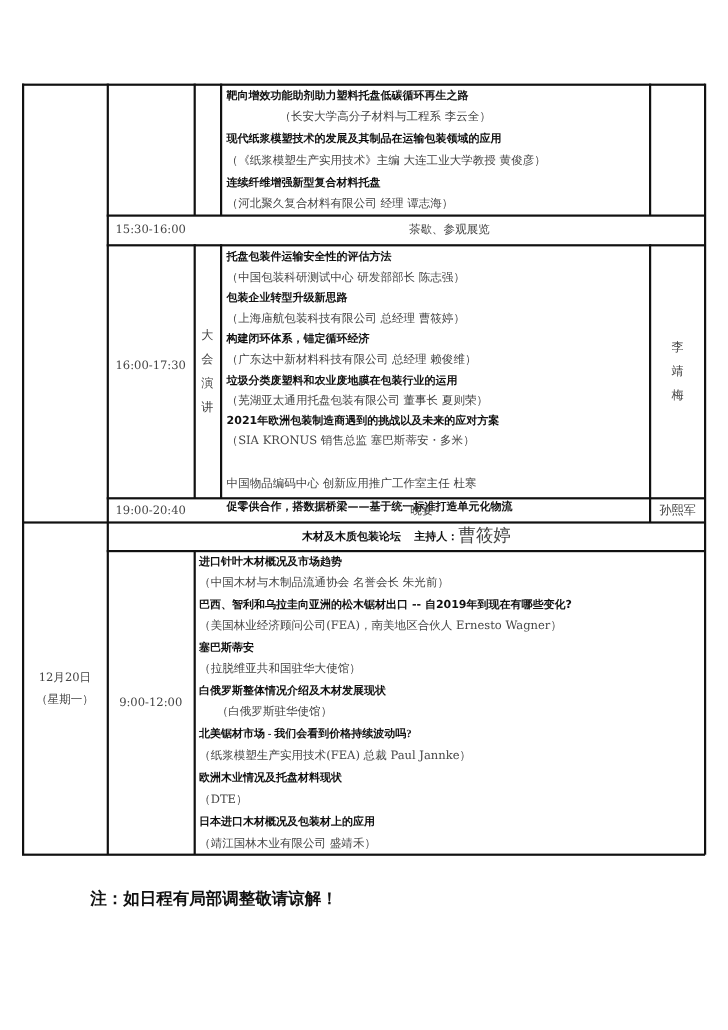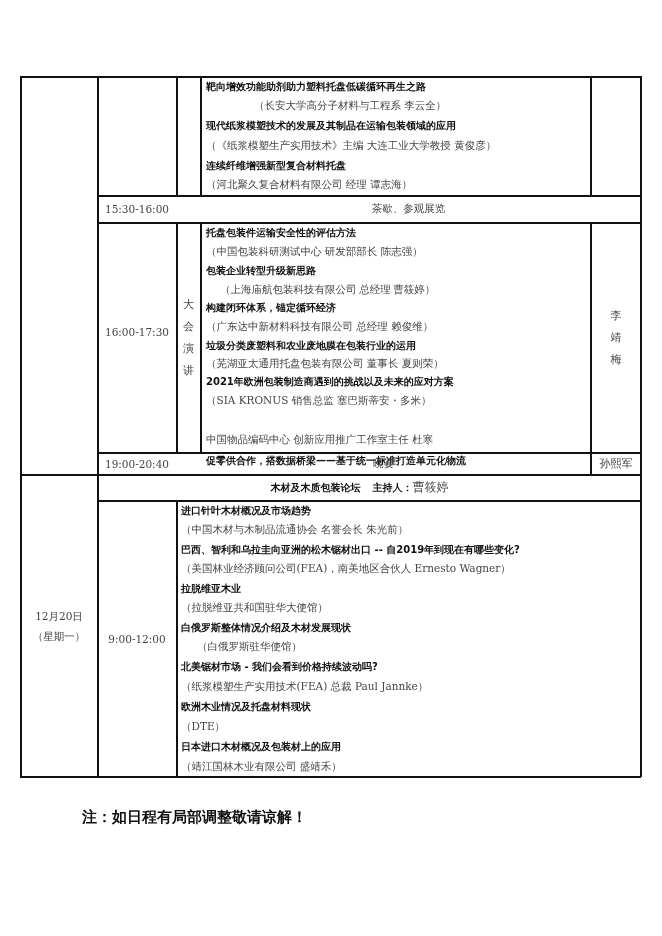--- a/index.html
+++ b/index.html
@@ -60,52 +60,52 @@
   <span>讲</span>
 </div>
 <div class="cell-c vert" style="left:591px;top:223px;width:50px;height:229px;">
   <span>李</span>
   <span>靖</span>
   <span>梅</span>
 </div>
 <div class="txt title" style="left:206px;top:226px;">托盘包装件运输安全性的评估方法</div>
 <div class="txt sub" style="left:206px;top:245px;">（中国包装科研测试中心 研发部部长 陈志强）</div>
 <div class="txt title" style="left:206px;top:264px;">包装企业转型升级新思路</div>
-<div class="txt sub" style="left:220px;top:283px;font-family:Liberation Serif, serif;">（上海庙航包装科技有限公司 总经理 曹筱婷）</div>
+<div class="txt sub" style="left:206px;top:283px;">（上海庙航包装科技有限公司 总经理 曹筱婷）</div>
 <div class="txt title" style="left:206px;top:301px;">构建闭环体系，锚定循环经济</div>
 <div class="txt sub" style="left:206px;top:320px;">（广东达中新材料科技有限公司 总经理 赖俊维）</div>
 <div class="txt title" style="left:206px;top:339px;">垃圾分类废塑料和农业废地膜在包装行业的运用</div>
 <div class="txt sub" style="left:206px;top:357px;">（芜湖亚太通用托盘包装有限公司 董事长 夏则荣）</div>
 <div class="txt title" style="left:206px;top:375px;">2021年欧洲包装制造商遇到的挑战以及未来的应对方案</div>
 <div class="txt sub" style="left:206px;top:394px;">（SIA KRONUS 销售总监 塞巴斯蒂安・多米）</div>
 <div class="txt title" style="left:206px;top:414px;margin-top:40px;">促零供合作，搭数据桥梁——基于统一标准打造单元化物流</div>
 <div class="txt sub" style="left:206px;top:433px;">中国物品编码中心 创新应用推广工作室主任 杜寒</div>
 
 <div class="cell-c" style="left:98px;top:453px;width:78px;height:21px;">19:00-20:40</div>
 <div class="cell-c" style="left:177px;top:453px;width:413px;height:21px;">晚宴</div>
 <div class="cell-c" style="left:591px;top:453px;width:50px;height:21px;font-size:11px;">孙熙军</div>
 
 <div class="cell-c vert" style="left:21px;top:475px;width:76px;height:302px;line-height:20px;font-size:10.5px;">
   <span>12月20日</span>
   <span>（星期一）</span>
 </div>
-<div class="cell-c" style="left:88px;top:475px;width:543px;height:25px;text-align:center;">
+<div class="cell-c" style="left:98px;top:475px;width:543px;height:25px;text-align:center;">
   <span class="title" style="margin-right:12px;">木材及木质包装论坛</span>
   <span class="title">主持人：</span>
-  <span style="font-size:12px;">曹筱婷</span>
+  <span style="font-size:16px;">曹筱婷</span>
 </div>
 <div class="cell-c" style="left:98px;top:501px;width:78px;height:276px;">9:00-12:00</div>
 <div class="txt title" style="left:181px;top:504px;">进口针叶木材概况及市场趋势</div>
 <div class="txt sub" style="left:181px;top:523px;">（中国木材与木制品流通协会 名誉会长 朱光前）</div>
 <div class="txt title" style="left:181px;top:543px;">巴西、智利和乌拉圭向亚洲的松木锯材出口 -- 自2019年到现在有哪些变化?</div>
 <div class="txt sub" style="left:181px;top:562px;">（美国林业经济顾问公司(FEA)，南美地区合伙人 Ernesto Wagner）</div>
-<div class="txt title" style="left:181px;top:582px;">拉脱维亚木业</div>
+<div class="txt title" style="left:181px;top:582px;">塞巴斯蒂安</div>
 <div class="txt sub" style="left:181px;top:601px;">（拉脱维亚共和国驻华大使馆）</div>
 <div class="txt title" style="left:181px;top:621px;">白俄罗斯整体情况介绍及木材发展现状</div>
 <div class="txt sub" style="left:181px;top:640px;margin-left:16px;">（白俄罗斯驻华使馆）</div>
-<div class="txt title" style="left:181px;top:660px;">北美锯材市场  -  我们会看到价格持续波动吗?</div>
+<div class="txt title" style="left:181px;top:660px;font-family:Liberation Serif, serif;">北美锯材市场  -  我们会看到价格持续波动吗?</div>
 <div class="txt sub" style="left:181px;top:680px;">（纸浆模塑生产实用技术(FEA) 总裁 Paul Jannke）</div>
 <div class="txt title" style="left:181px;top:700px;">欧洲木业情况及托盘材料现状</div>
 <div class="txt sub" style="left:181px;top:720px;">（DTE）</div>
 <div class="txt title" style="left:181px;top:740px;">日本进口木材概况及包装材上的应用</div>
 <div class="txt sub" style="left:181px;top:760px;">（靖江国林木业有限公司 盛靖禾）</div>
 
 <div class="note">注：如日程有局部调整敬请谅解！</div>
 
 </body></html>

